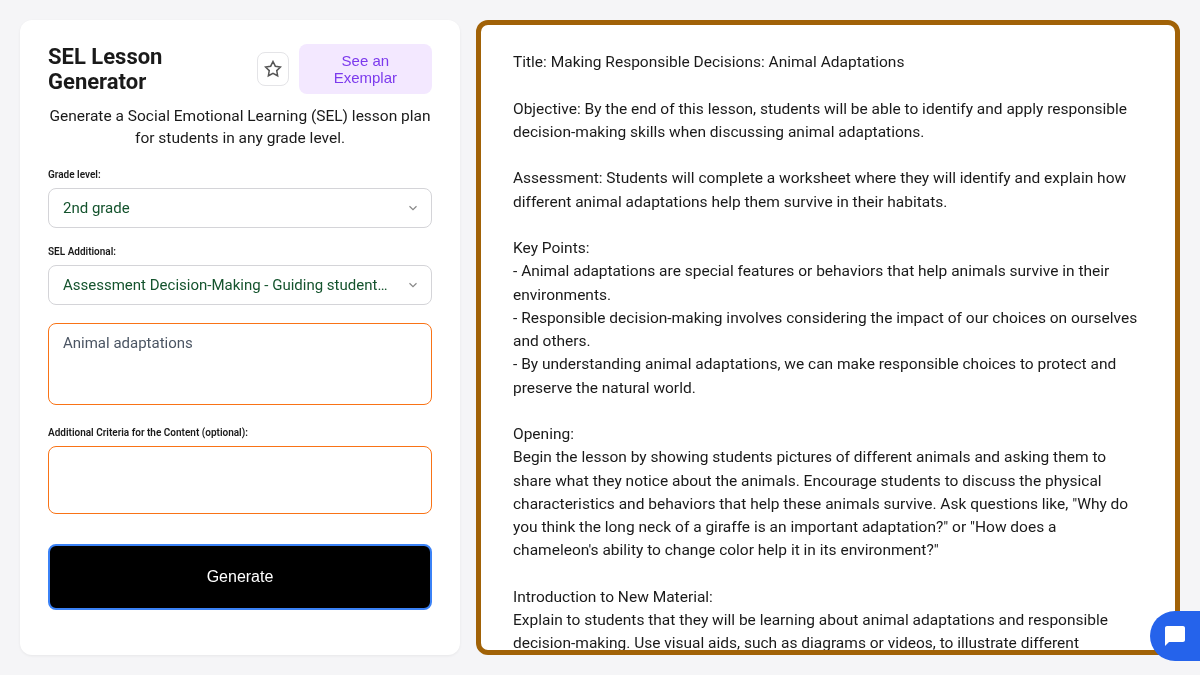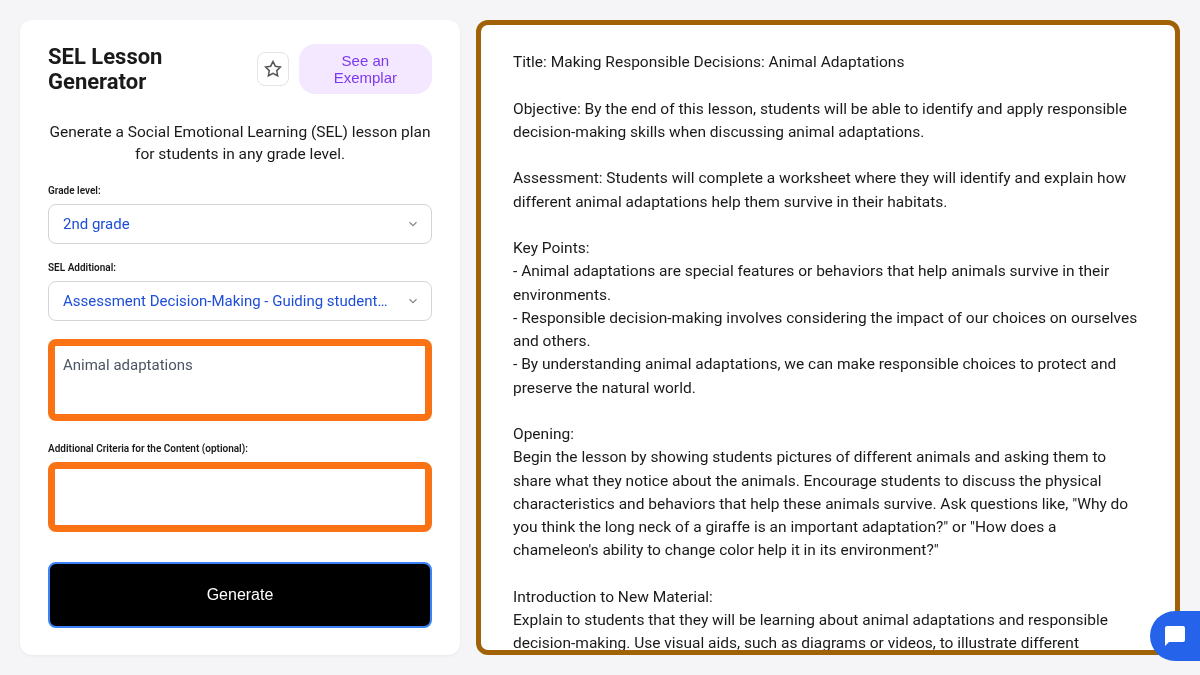--- a/index.html
+++ b/index.html
@@ -18,21 +18,21 @@
       border-radius: 12px;
       padding: 24px 28px;
       width: 440px;
       flex-shrink: 0;
       box-shadow: 0 1px 3px rgba(0,0,0,0.06);
     }
     .header-row {
       display: flex;
       align-items: center;
       gap: 10px;
-      margin-bottom: 28px;
+      margin-bottom: 12px;
     }
     .title {
       font-size: 22px;
       font-weight: 700;
       color: #1a1a1a;
     }
     .star-btn {
       width: 34px;
       height: 34px;
       border: 1px solid #e4e4e7;
@@ -40,21 +40,21 @@
       background: #fff;
       display: flex;
       align-items: center;
       justify-content: center;
       cursor: pointer;
     }
     .exemplar-btn {
       background: #f3e8ff;
       color: #7c3aed;
       border: none;
-      border-radius: 16px;
+      border-radius: 8px;
       padding: 8px 14px;
       font-size: 15px;
       font-weight: 500;
       cursor: pointer;
     }
     .description {
       color: #1a1a1a;
       font-size: 15.5px;
       line-height: 1.4;
       margin-bottom: 20px;
@@ -70,39 +70,39 @@
     }
     .select-wrap {
       position: relative;
     }
     .select-input {
       width: 100%;
       padding: 10px 36px 10px 14px;
       border: 1px solid #d4d4d8;
       border-radius: 8px;
       font-size: 15px;
-      color: #1d4ed8;
+      color: #14532d;
       background: #fff;
       appearance: none;
       cursor: pointer;
       white-space: nowrap;
       overflow: hidden;
       text-overflow: ellipsis;
     }
     .chevron {
       position: absolute;
       right: 12px;
       top: 50%;
       transform: translateY(-50%);
       pointer-events: none;
     }
     .textarea-input {
       width: 100%;
-      padding: 10px 8px;
-      border: 7px solid #f97316;
+      padding: 10px 14px;
+      border: 1px solid #f97316;
       border-radius: 8px;
       font-size: 15px;
       font-family: inherit;
       color: #4b5563;
       resize: none;
       min-height: 82px;
     }
     .textarea-short { min-height: 68px; }
     .generate-btn {
       width: 100%;

